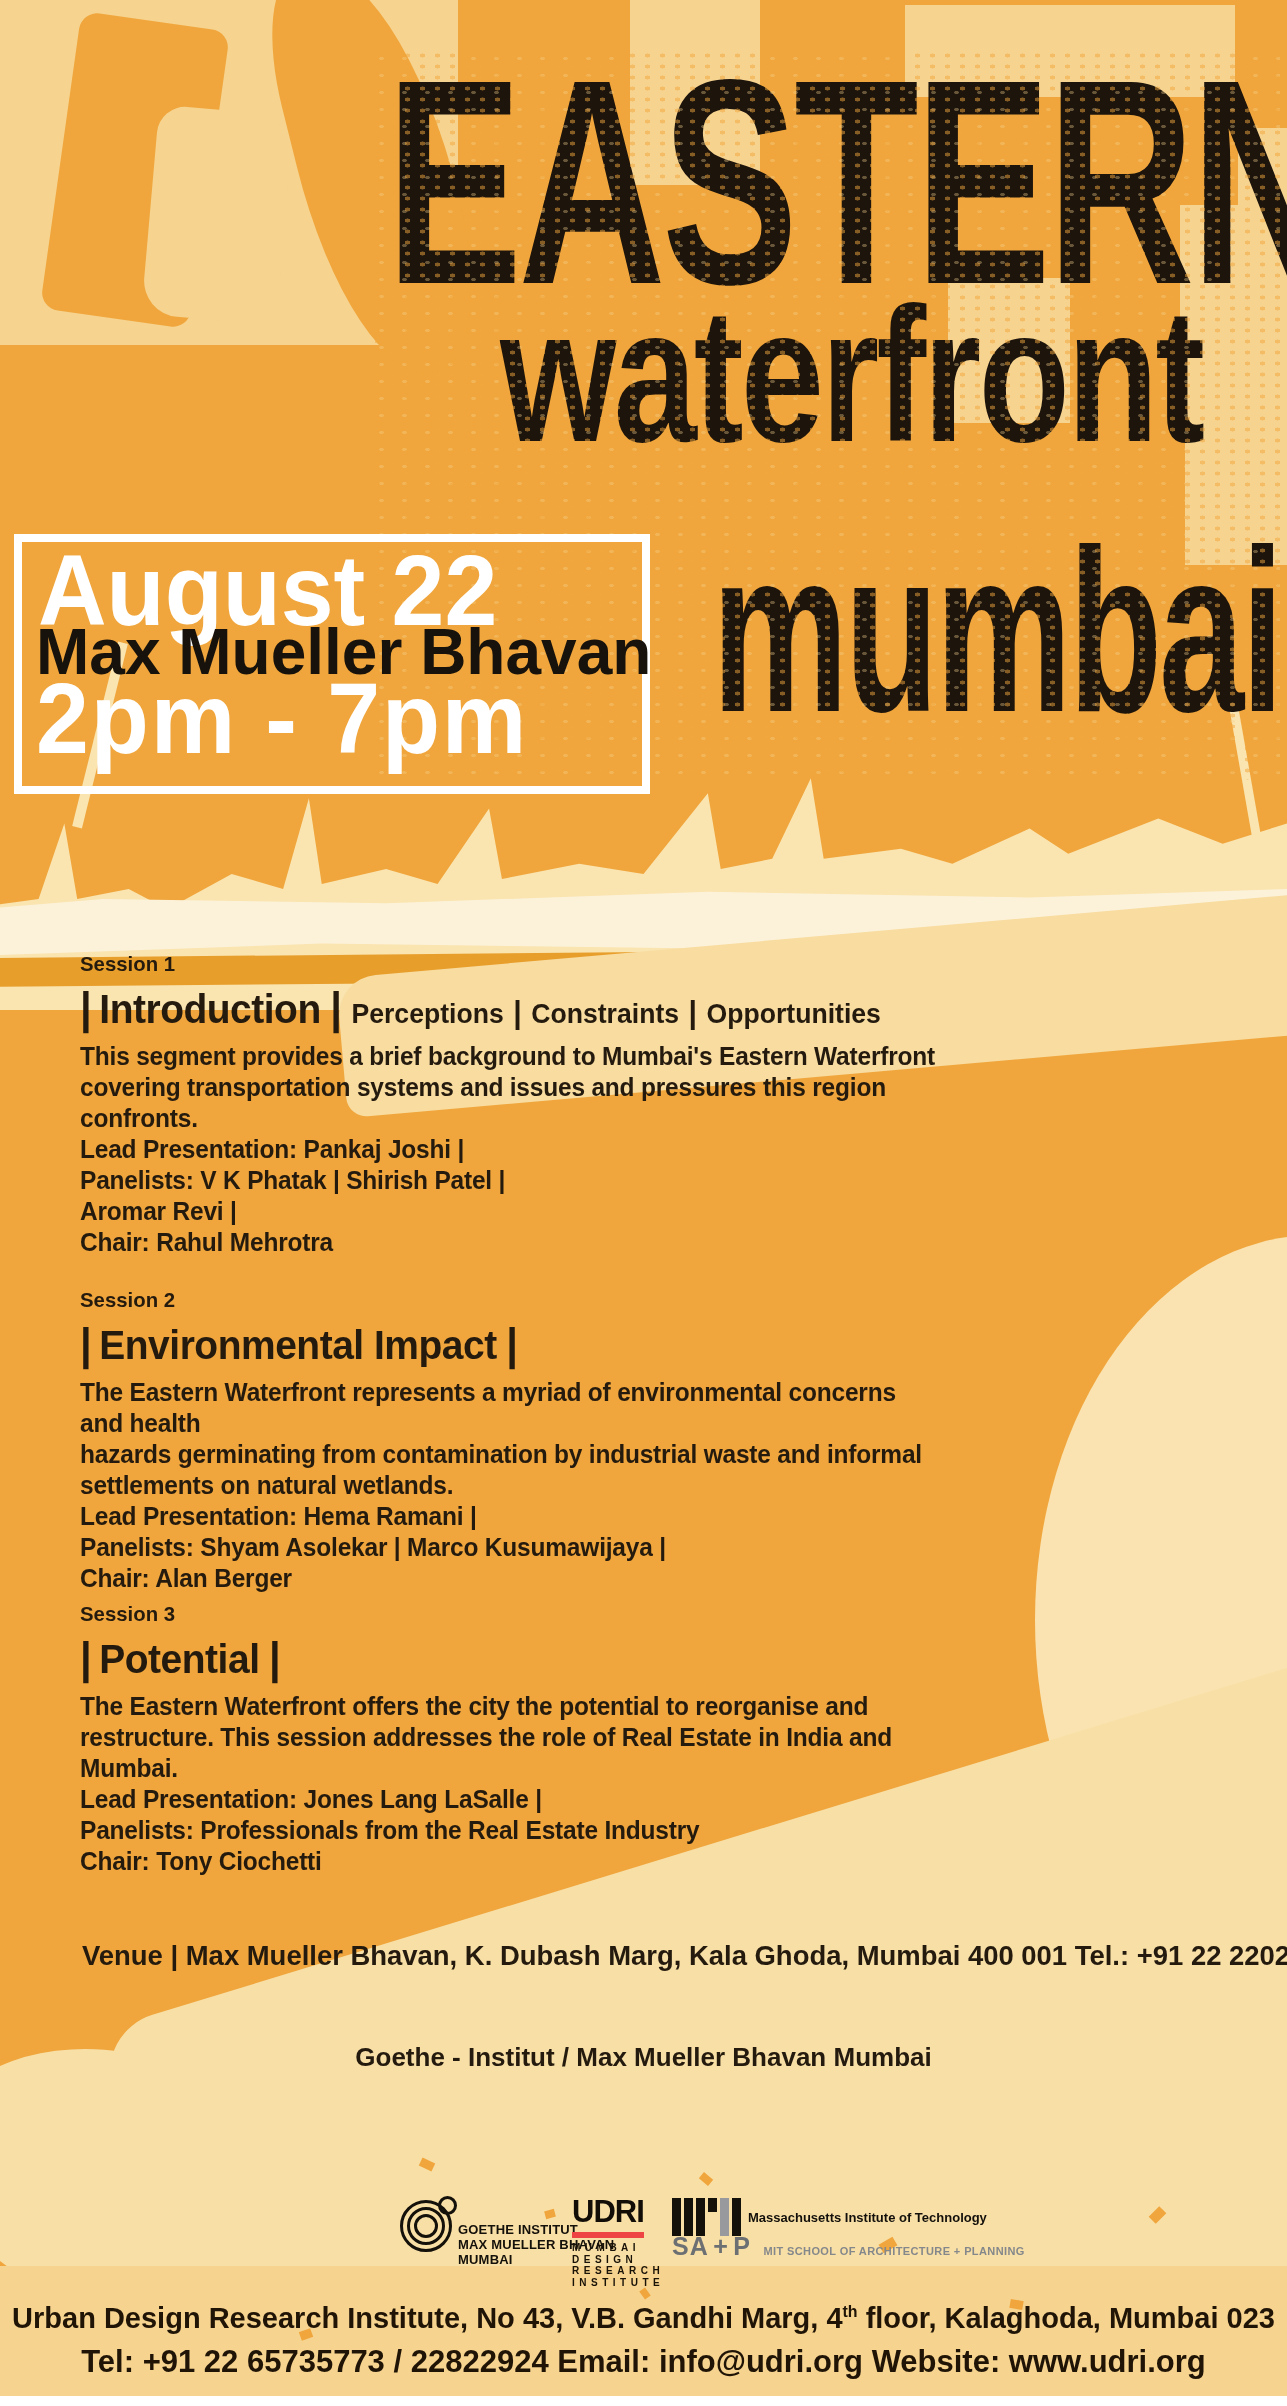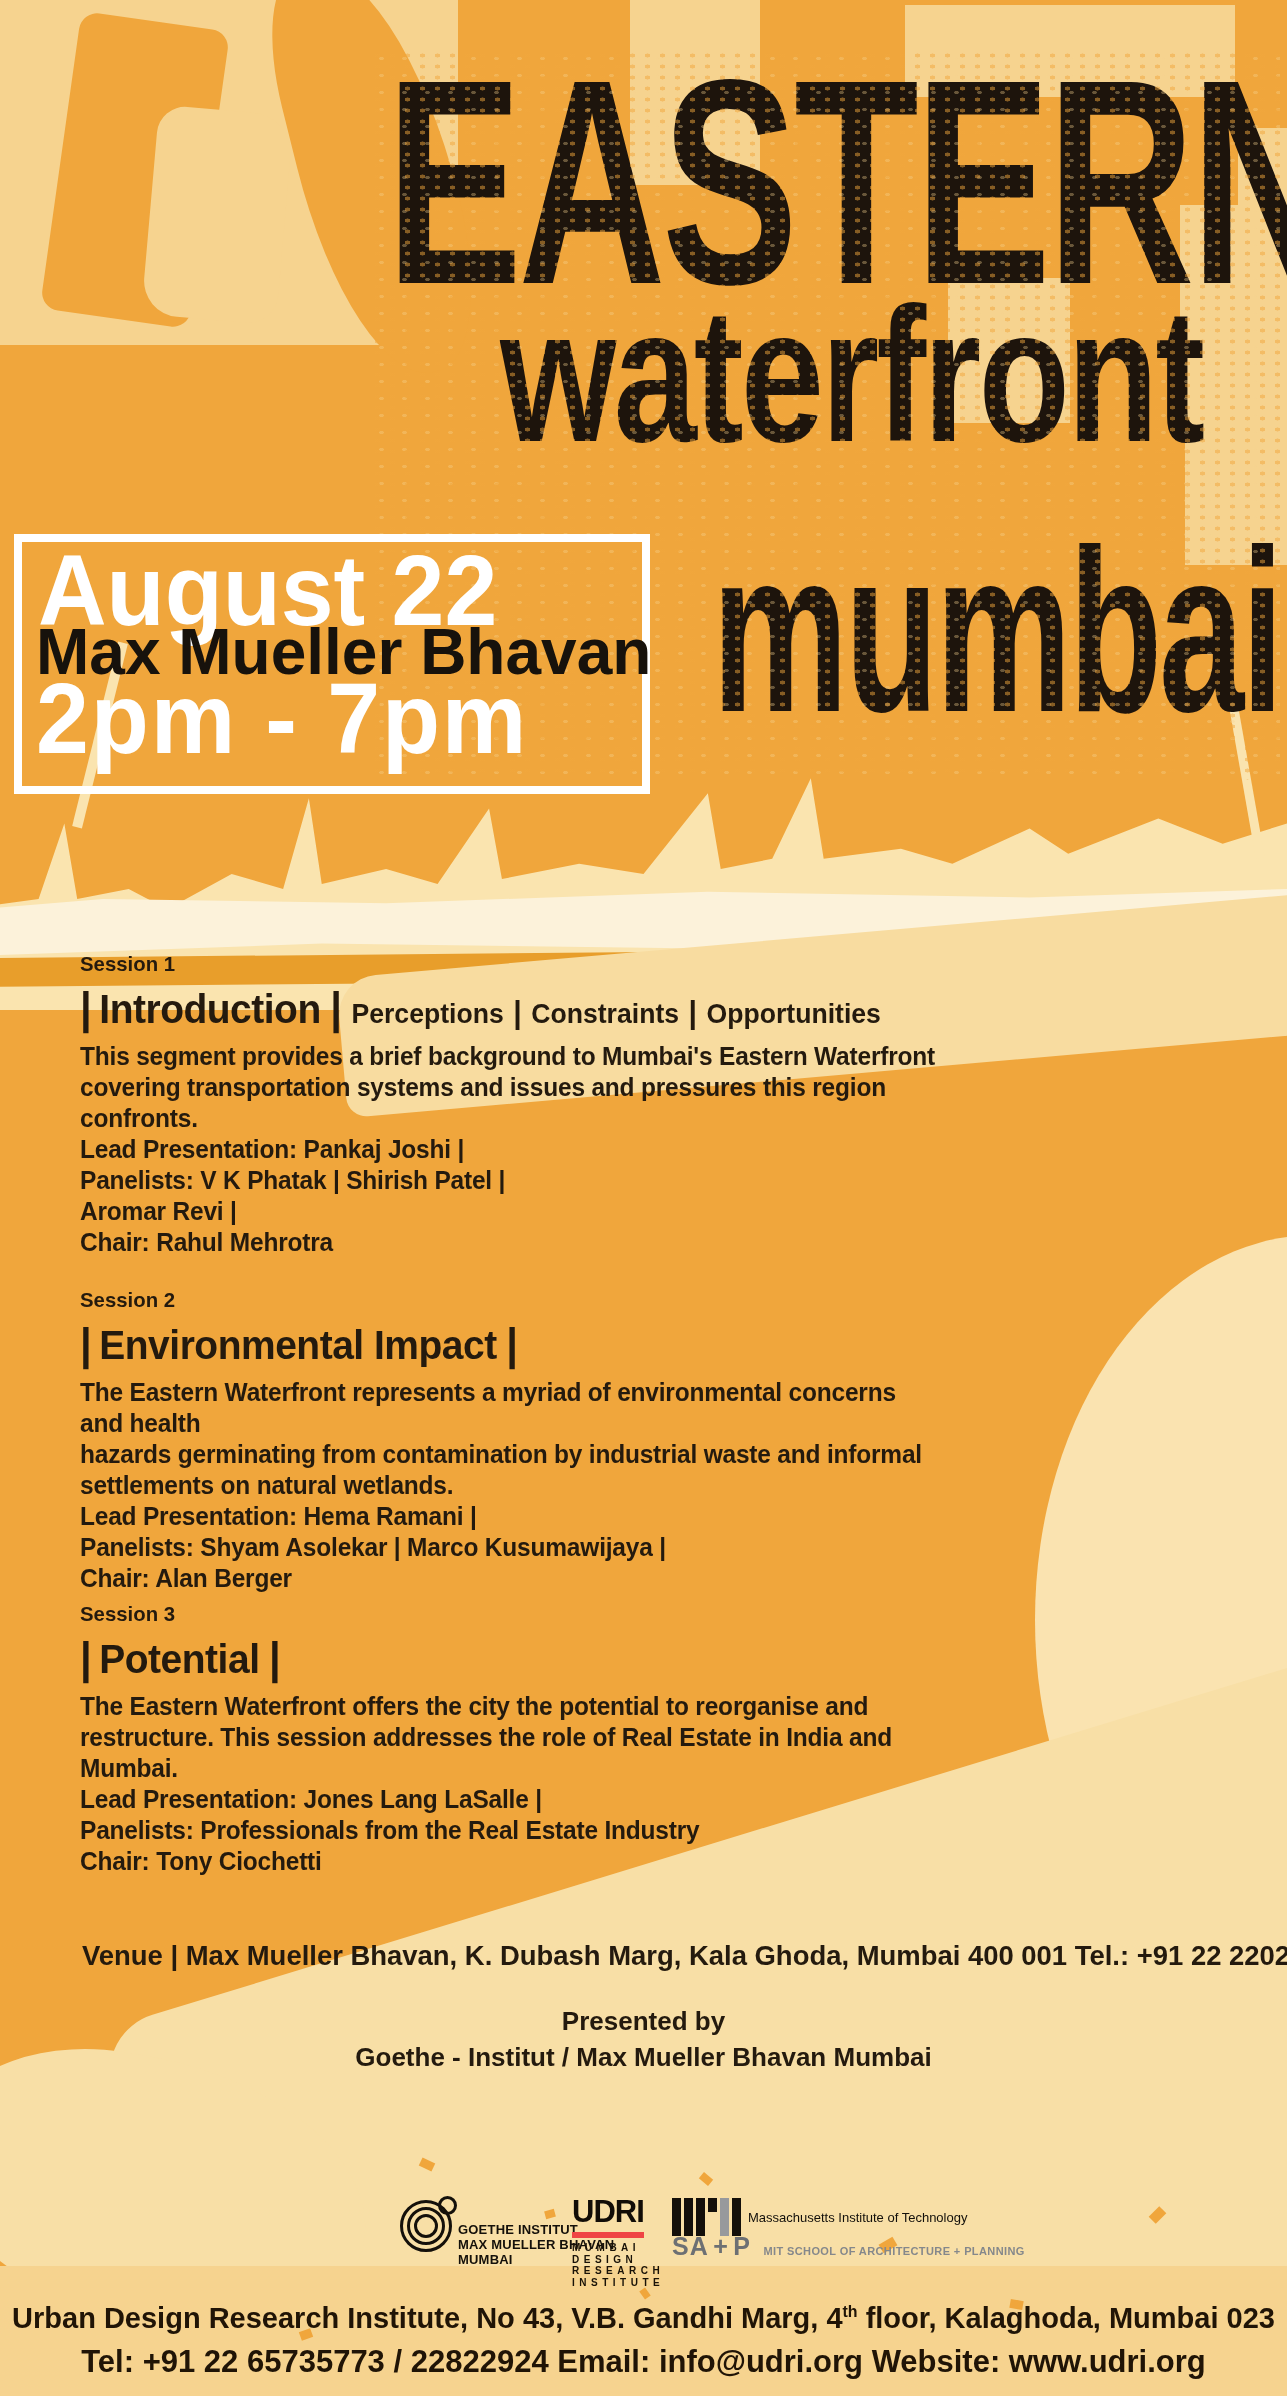--- a/index.html
+++ b/index.html
@@ -47,21 +47,21 @@
   sup{font-size:.55em;}
   
   .ring{position:absolute;border:3px solid #14100A;border-radius:50%;}
   .goethe-dot{position:absolute;width:13px;height:13px;border:3px solid #14100A;border-radius:50%;background:transparent;}
   .glogo-text div{font-size:13px;line-height:15px;font-weight:900;color:#14100A;letter-spacing:.2px;}
   .udri-glyph{font-size:31px;font-weight:900;letter-spacing:-1px;color:#120D07;border-bottom:6px solid #ef4444;padding-bottom:2px;display:inline-block;}
   .udri-lines div{font-size:10px;line-height:11.5px;font-weight:800;letter-spacing:4.5px;color:#191207;}
   .mit-bars span{display:inline-block;vertical-align:top;margin-right:3px;background:#14100A;width:9px;}
   .sap{font-size:25px;font-weight:700;color:#6D7073;letter-spacing:1px;}
   .sap-school{font-size:11px;font-weight:700;color:#85888B;letter-spacing:.4px;}
-  .mit-name{font-size:13px;font-weight:400;color:#13100B;}
+  .mit-name{font-size:13px;font-weight:700;color:#13100B;}
 </style>
 </head>
 <body>
 
 <div id="poster">
 
   <div class="shape cream" style="left:0;top:0;width:458px;height:345px;"></div>
   <div class="shape" style="left:60px;top:20px;width:150px;height:300px;background:#F0A63C;border-radius:18px;transform:rotate(8deg);"></div>
   <div class="shape" style="left:300px;top:-40px;width:150px;height:420px;background:#F0A63C;border-radius:30% 60% 40% 55%;transform:rotate(-14deg);"></div>
   <div class="shape cream" style="left:150px;top:110px;width:135px;height:210px;border-radius:28px 40px 30px 36px;transform:rotate(5deg);"></div>
@@ -136,21 +136,20 @@
       <div class="s-line">The Eastern Waterfront offers the city the potential to reorganise and</div>
       <div class="s-line">restructure. This session addresses the role of Real Estate in India and</div>
       <div class="s-line">Mumbai.</div>
       <div class="s-line">Lead Presentation: Jones Lang LaSalle |</div>
       <div class="s-line">Panelists: Professionals from the Real Estate Industry</div>
       <div class="s-line">Chair: Tony Ciochetti</div>
     </div>
 
   <div class="abs" style="left:82px;top:1940px;font-size:28px;font-weight:800;color:#241A0E;white-space:nowrap;transform:scaleX(.98);transform-origin:left top;">Venue | Max Mueller Bhavan, K. Dubash Marg, Kala Ghoda, Mumbai 400 001 Tel.: +91 22 22027710 |</div>
 
-  <div class="cline" style="top:2006px;font-size:26px;">Presented by</div>
   <div class="cline" style="top:2042px;font-size:26px;">Goethe - Institut / Max Mueller Bhavan Mumbai</div>
 
   <div>
     <span class="ring" style="left:400px;top:2200px;width:46px;height:46px;"></span>
     <span class="ring" style="left:407px;top:2207px;width:32px;height:32px;"></span>
     <span class="ring" style="left:414px;top:2214px;width:18px;height:18px;"></span>
     <span class="goethe-dot" style="left:438px;top:2196px;"></span>
   </div>
   <div class="abs glogo-text" style="left:458px;top:2222px;">
     <div>GOETHE INSTITUT</div>

